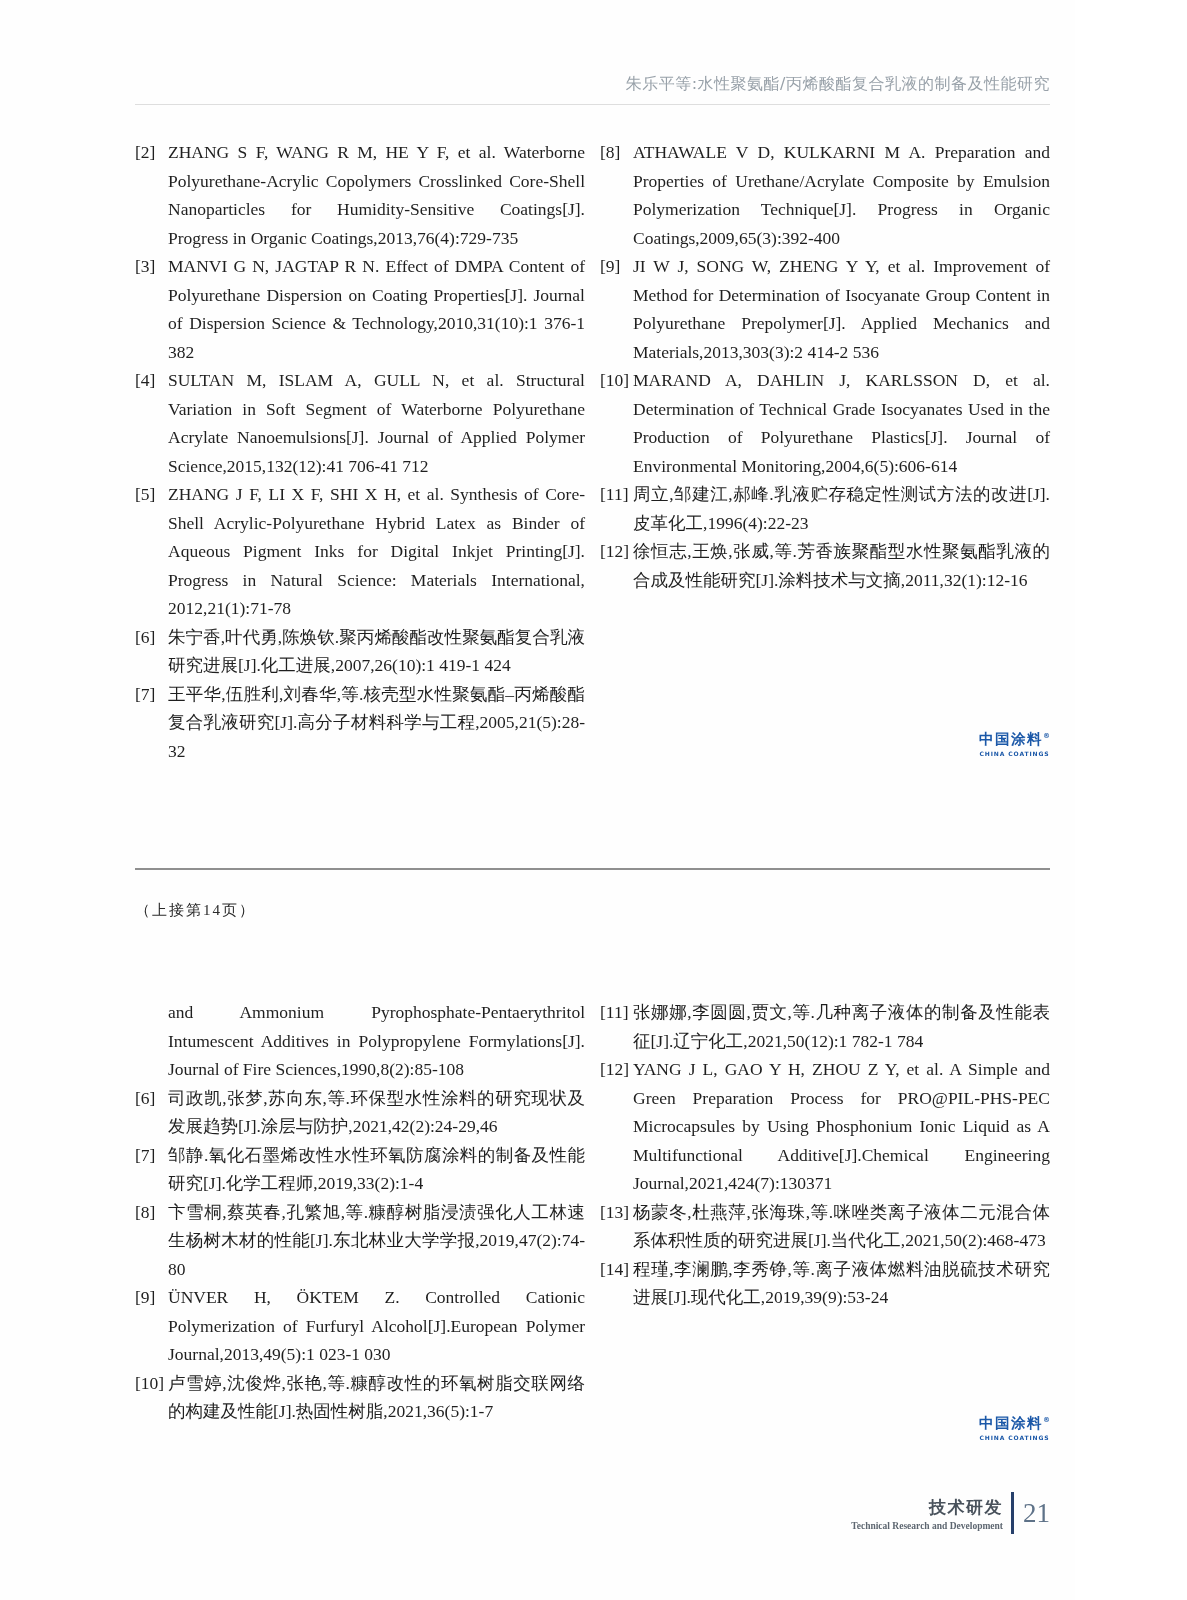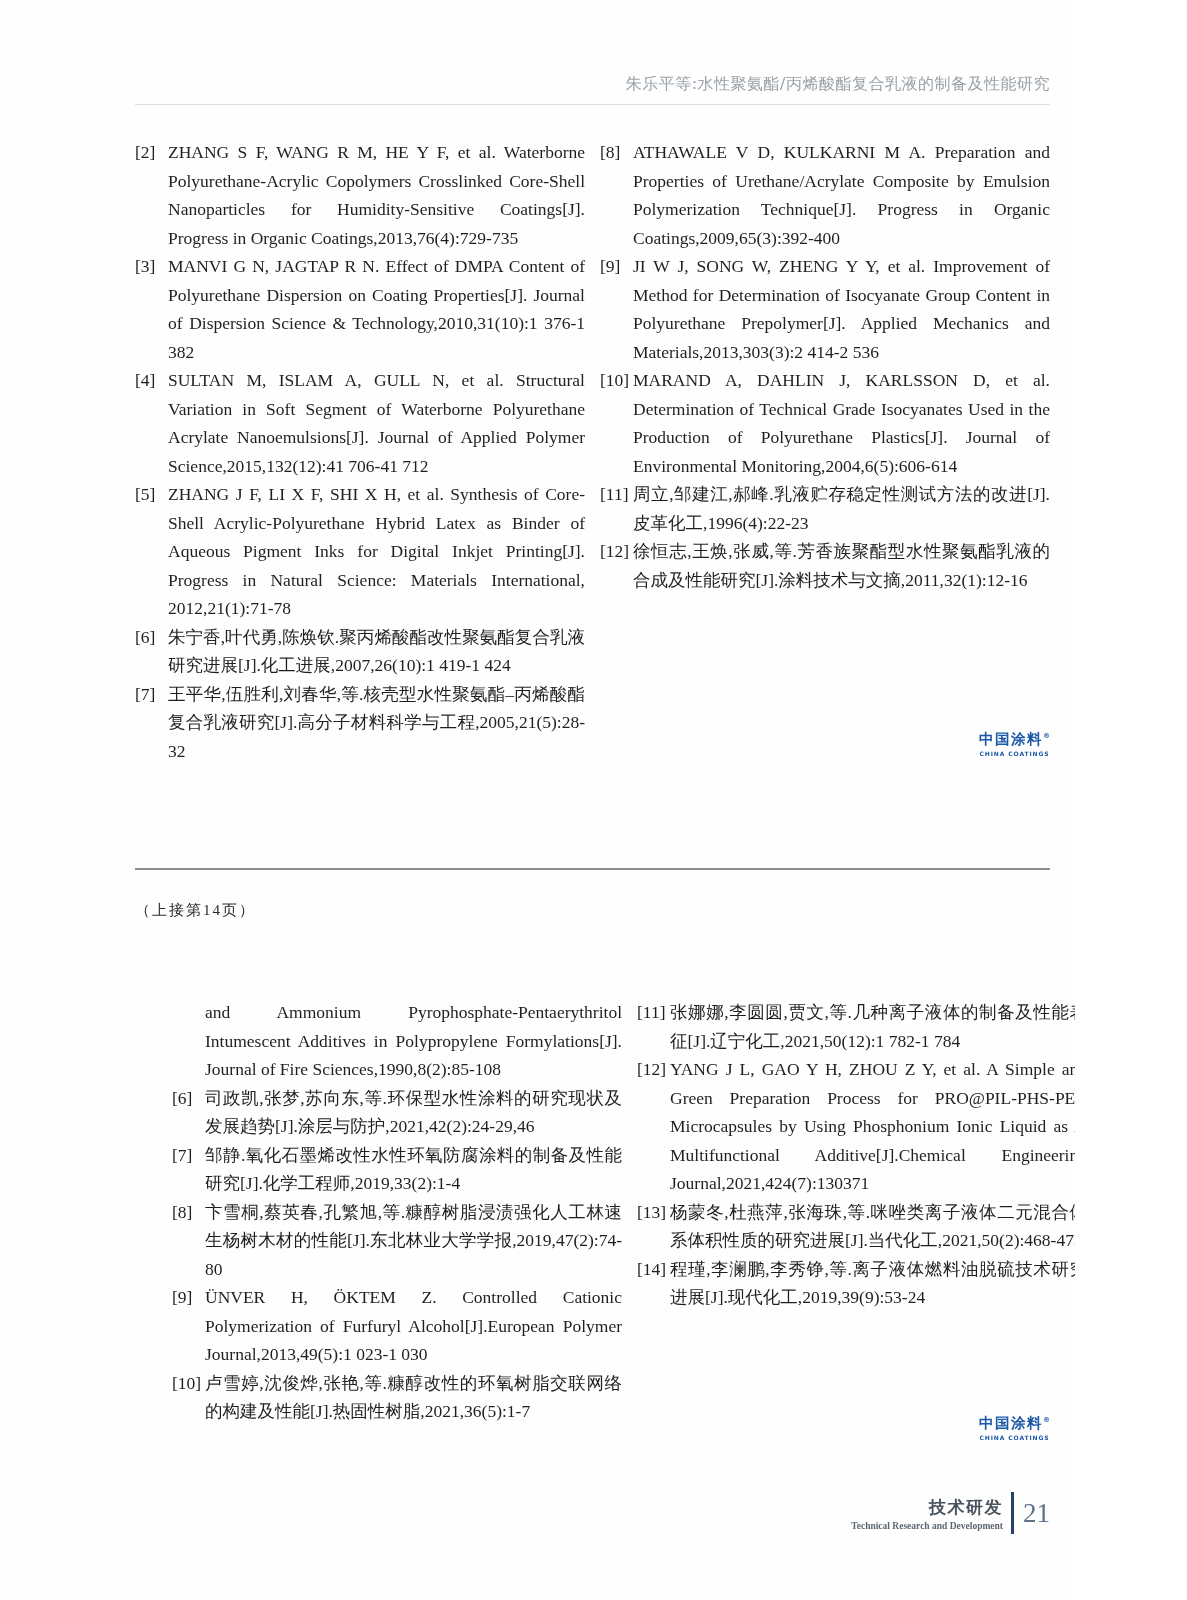--- a/index.html
+++ b/index.html
@@ -18,21 +18,21 @@
   .running-head {
     position: absolute; top: 74px; right: 0;
     font-size: 16px; color: #98a1a9; letter-spacing: 0.5px;
     font-family: "DejaVu Sans", "Liberation Sans", sans-serif;
     white-space: nowrap;
   }
   .head-rule { position: absolute; top: 104px; left: 0; width: 100%; height: 1px; background: #dedede; }
 
   .refs { position: absolute; left: 0; width: 915px; display: flex; gap: 15px; }
   .section1 { top: 138px; }
-  .section2 { top: 998px; margin-left: 37px; }
+  .section2 { top: 998px; }
   .col { width: 450px; }
   .ref { display: flex; font-size: 17.5px; line-height: 28.5px; }
   .num { flex: none; min-width: 33px; }
   .txt { flex: 1; text-align: justify; }
 
   .divider { position: absolute; top: 868px; left: 0; width: 100%; height: 2px; background: #8f8f8f; }
 
   .cont-note {
     position: absolute; top: 892px; left: 0;
     font-size: 15px; letter-spacing: 2px; color: #2a2a2a; margin-top: 9px;

